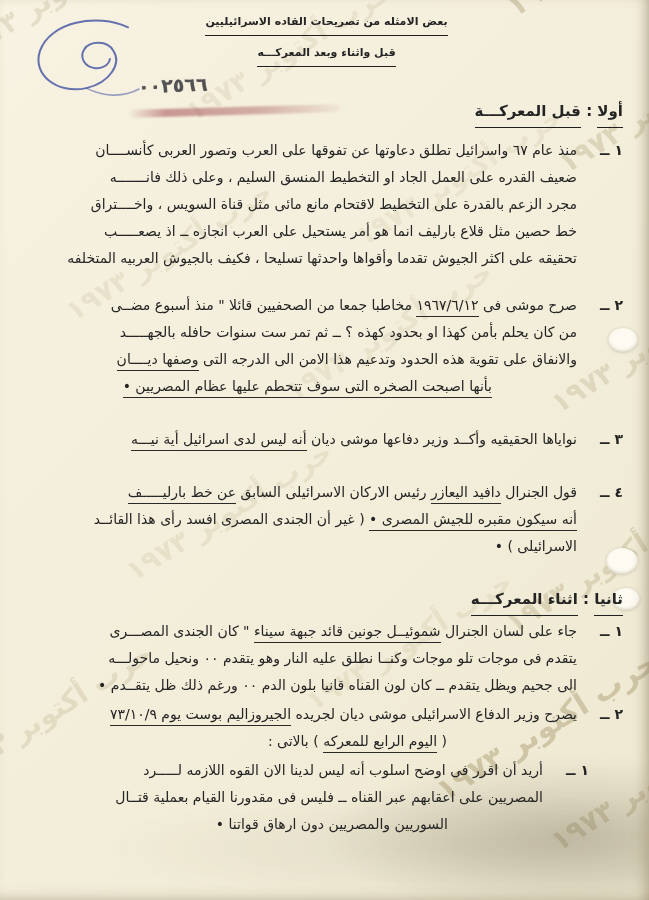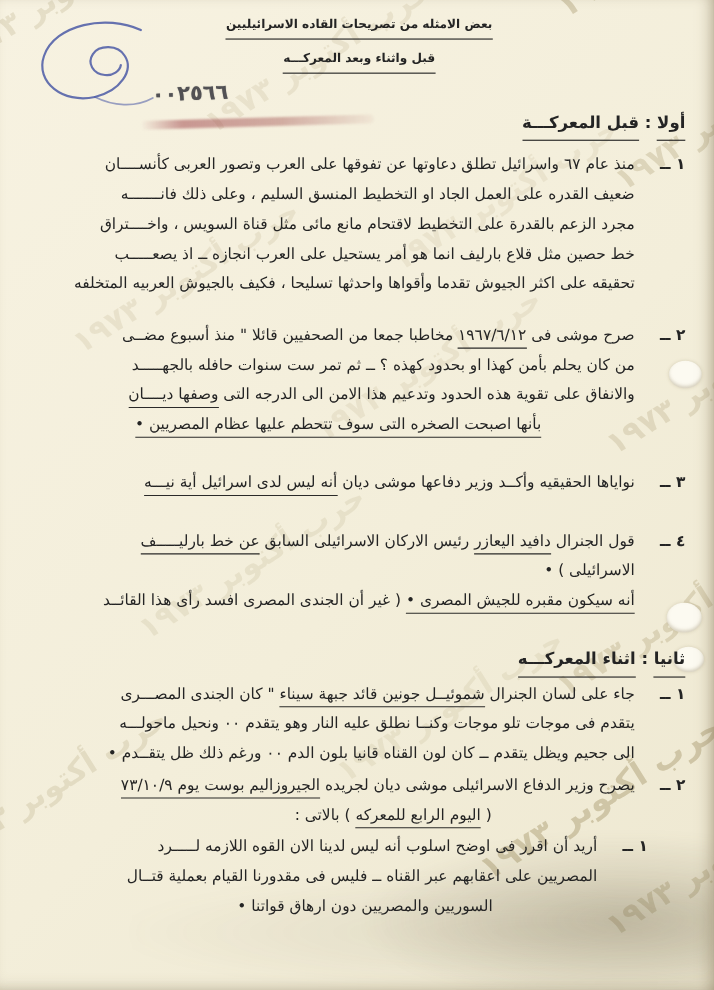--- a/index.html
+++ b/index.html
@@ -161,22 +161,22 @@
       <span class="num">٣ ــ</span>
       <div class="lines">
         <div class="line"><span>نواياها الحقيقيه وأكــد وزير دفاعها موشى ديان </span><span class="u">أنه ليس لدى اسرائيل أية نيـــه</span></div>
       </div>
     </div>
 
     <div class="item mt26">
       <span class="num">٤ ــ</span>
       <div class="lines">
         <div class="line"><span>قول الجنرال </span><span class="u">دافيد اليعازر</span><span> رئيس الاركان الاسرائيلى السابق </span><span class="u">عن خط بارليـــــف</span></div>
+        <div class="line"><span class="u">أنه سيكون مقبره للجيش المصرى •</span><span> ( غير أن الجندى المصرى افسد رأى هذا القائــد</span></div>
         <div class="line"><span>الاسرائيلى ) •</span></div>
-        <div class="line"><span class="u">أنه سيكون مقبره للجيش المصرى •</span><span> ( غير أن الجندى المصرى افسد رأى هذا القائــد</span></div>
       </div>
     </div>
 
     <div class="sec-heading h2">
       <span class="u">ثانيا</span><span> : </span><span class="u">اثناء المعركـــه</span>
     </div>
 
     <div class="item mt8">
       <span class="num">١ ــ</span>
       <div class="lines">

